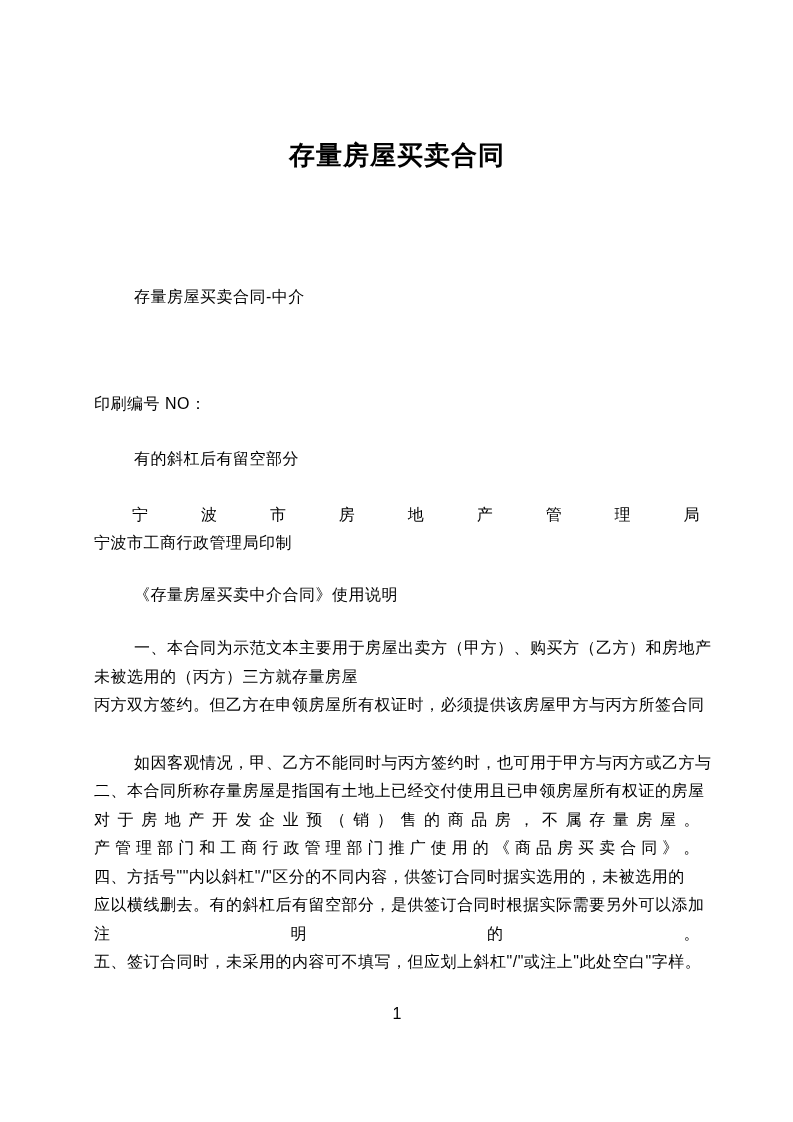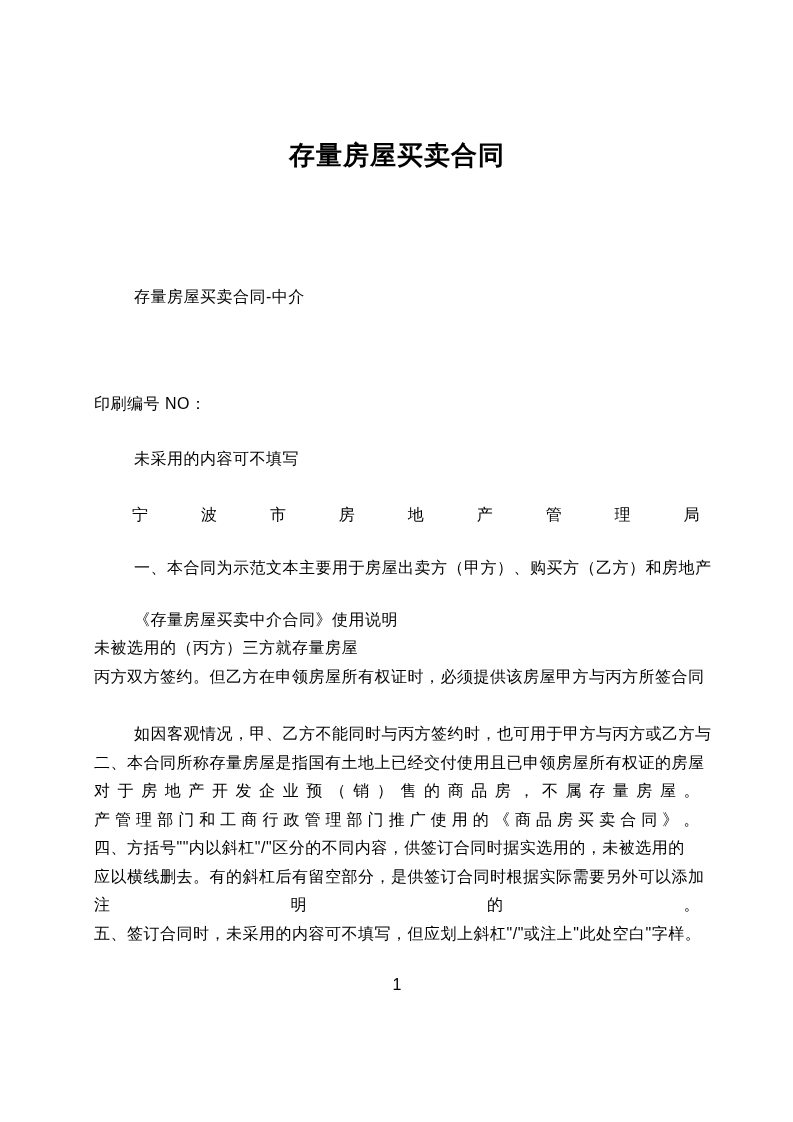--- a/index.html
+++ b/index.html
@@ -60,37 +60,38 @@
 <body>
 
 <div class="page">
 
   <h1 class="title">存量房屋买卖合同</h1>
 
   <div class="line indent m-subtitle">存量房屋买卖合同-中介</div>
 
   <div class="line m-printno">印刷编号 NO：</div>
 
-  <div class="line indent m-contract">未采用的内容可不填写</div>
+  <div class="line indent m-contract">有的斜杠后有留空部分</div>
 
   <div class="line spread spread-indent m-issuer">
       <span>宁</span>
       <span>波</span>
       <span>市</span>
       <span>房</span>
       <span>地</span>
       <span>产</span>
       <span>管</span>
       <span>理</span>
       <span>局</span>
     </div>
+  <div class="line">宁波市工商行政管理局印制</div>
+
+  <div class="line indent m-usage">《存量房屋买卖中介合同》使用说明</div>
 
   <div class="line indent m-clause1">一、本合同为示范文本主要用于房屋出卖方（甲方）、购买方（乙方）和房地产</div>
-
-  <div class="line indent m-usage">《存量房屋买卖中介合同》使用说明</div>
   <div class="line">未被选用的（丙方）三方就存量房屋</div>
 
 
   <div class="line">丙方双方签约。但乙方在申领房屋所有权证时，必须提供该房屋甲方与丙方所签合同</div>
   <div class="line indent m-dense">如因客观情况，甲、乙方不能同时与丙方签约时，也可用于甲方与丙方或乙方与</div>
   <div class="line">二、本合同所称存量房屋是指国有土地上已经交付使用且已申领房屋所有权证的房屋</div>
   <div class="line spread">
       <span>对</span>
       <span>于</span>
       <span>房</span>

